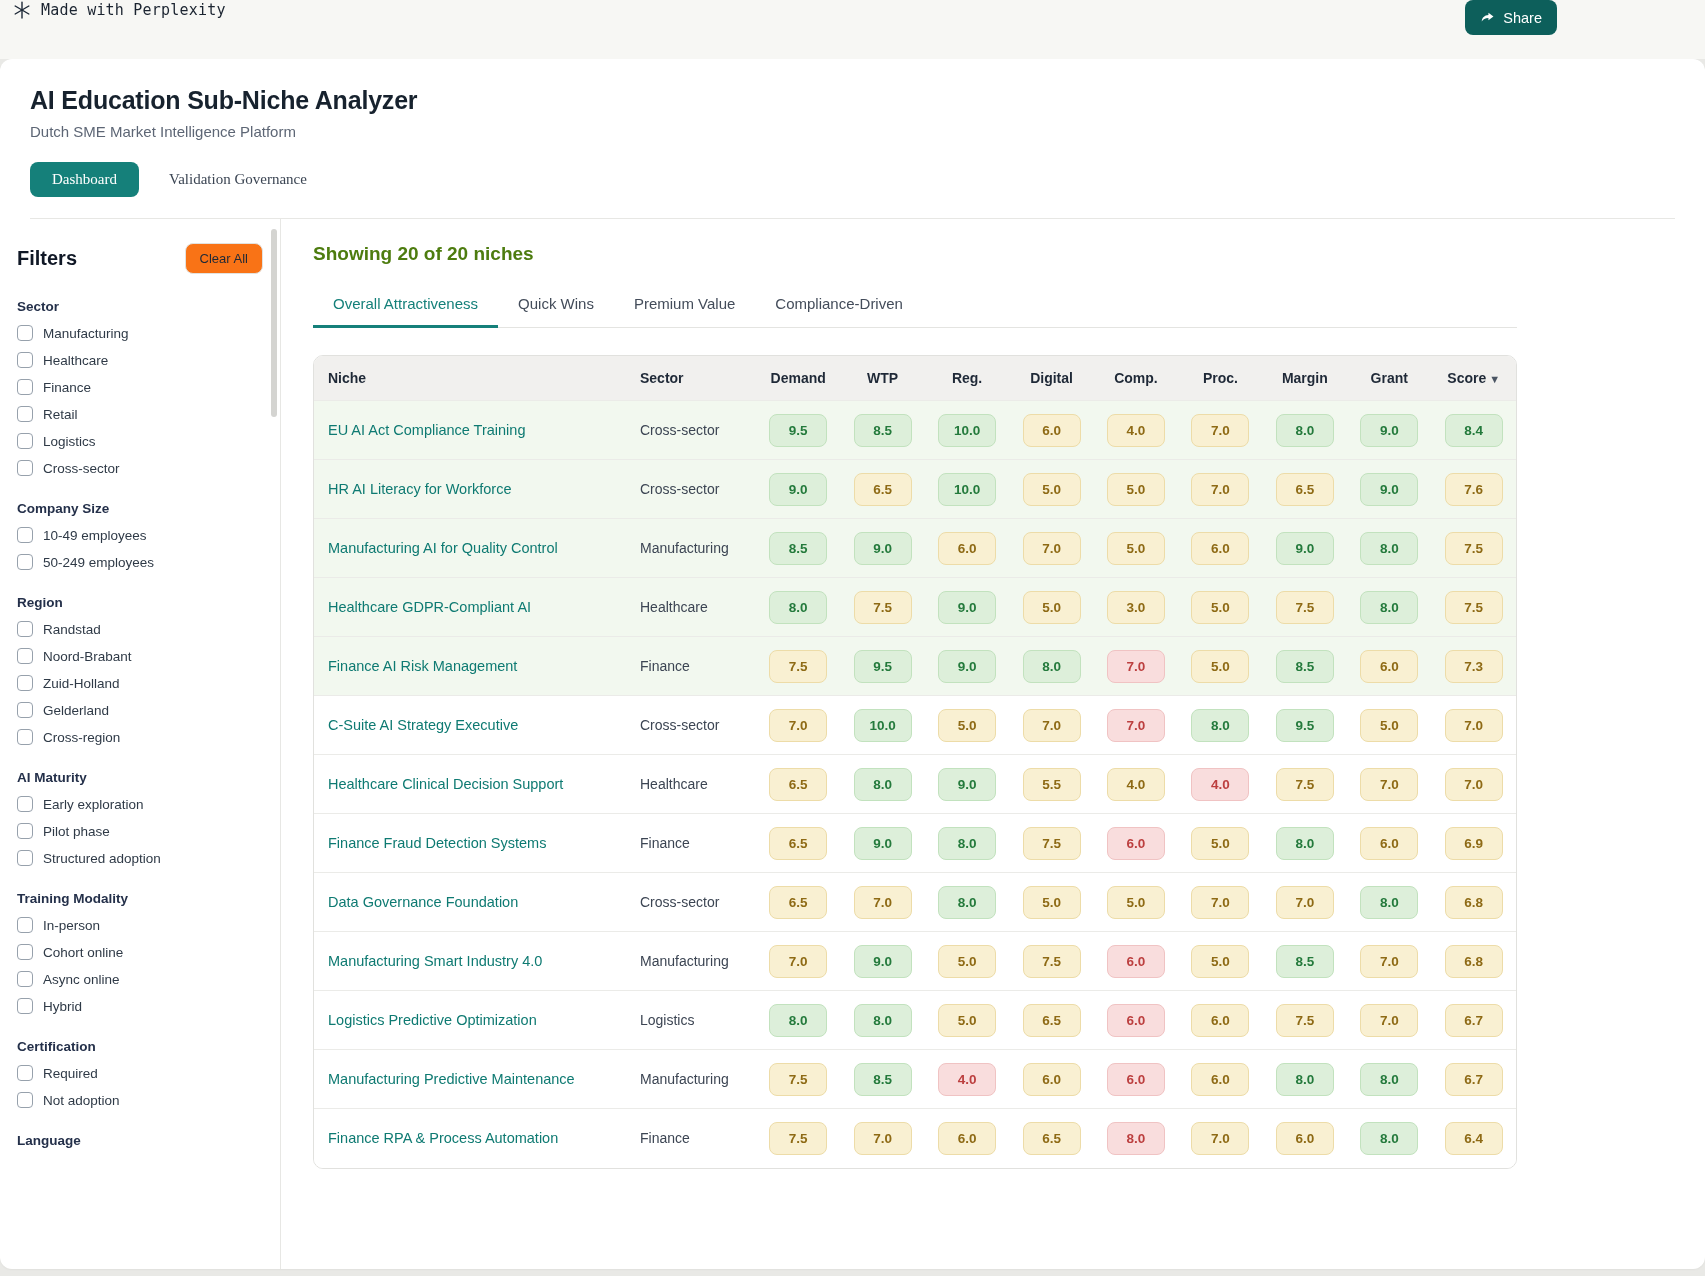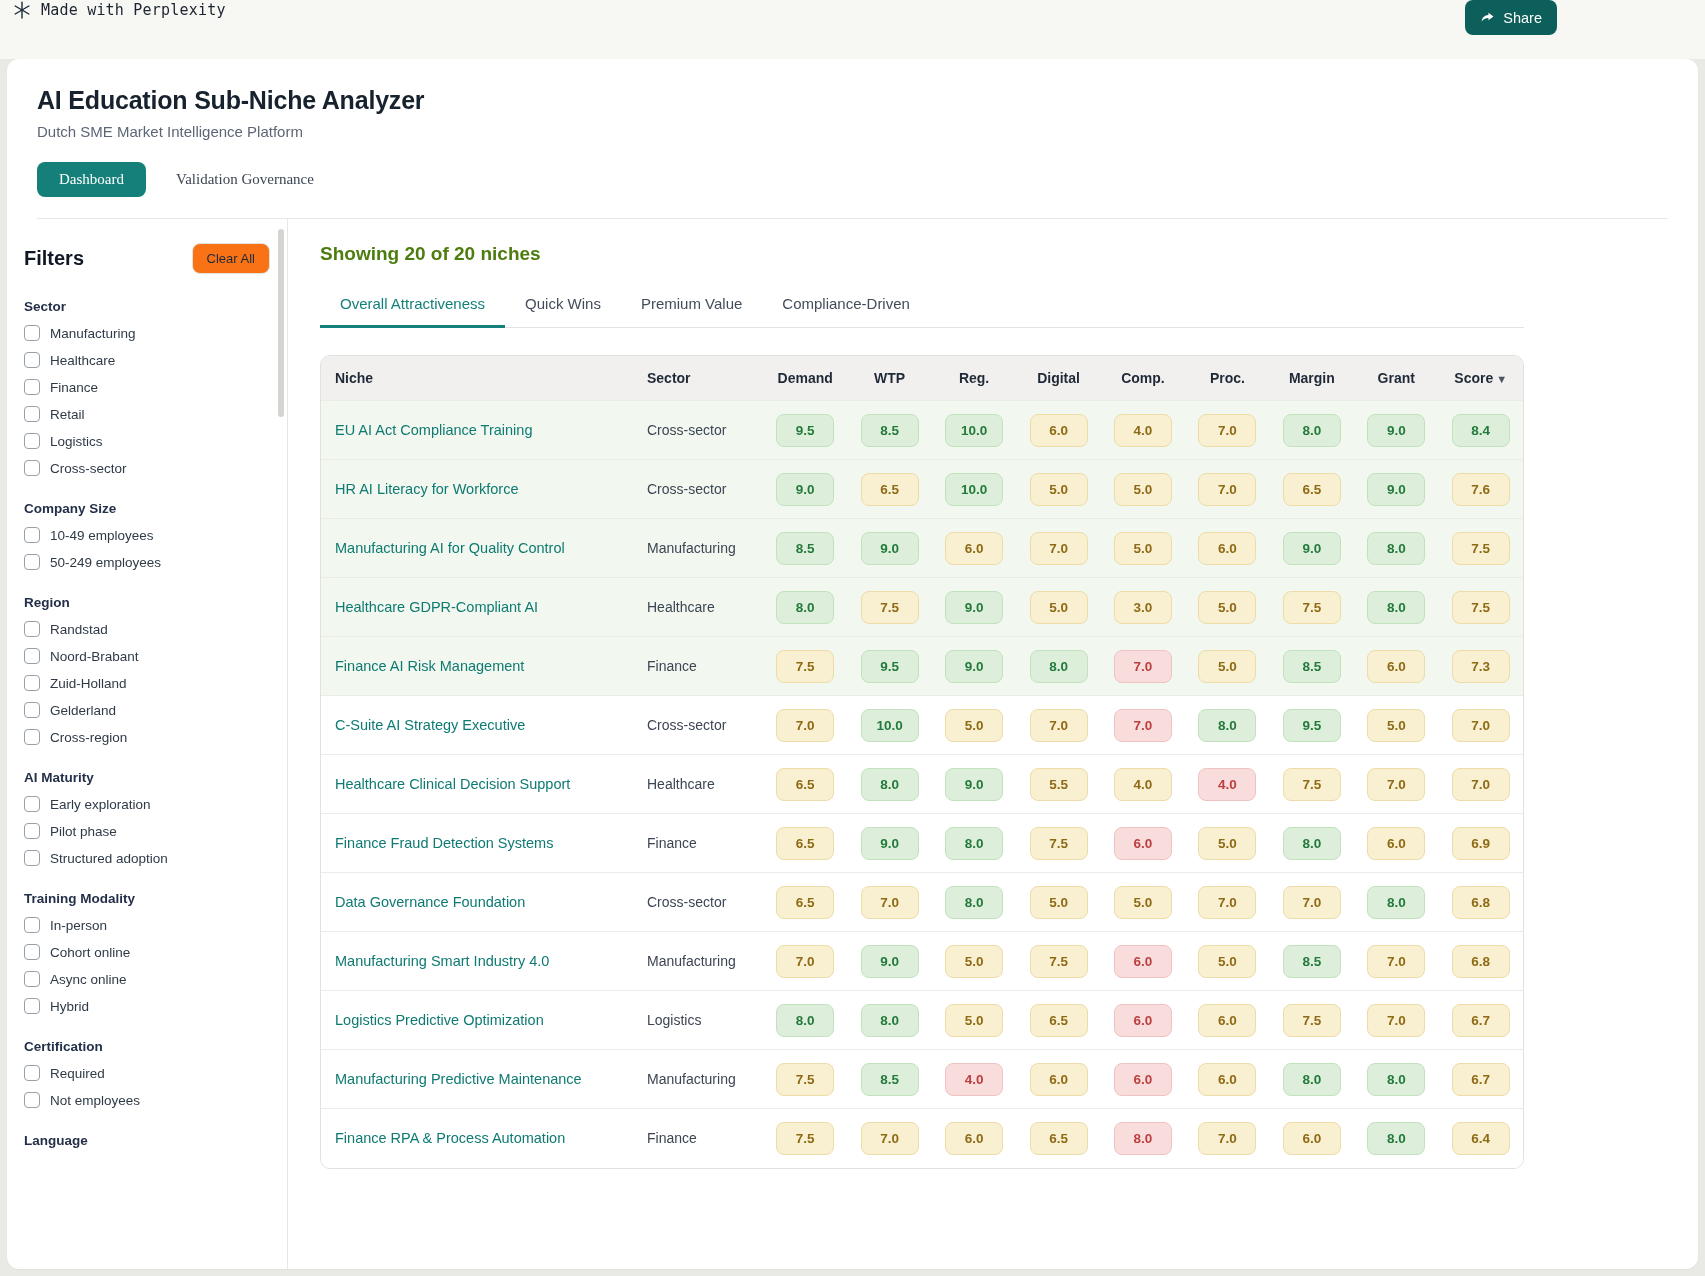--- a/index.html
+++ b/index.html
@@ -23,21 +23,21 @@
   .share-btn {
     margin-left: auto; margin-right: 138px;
     display: flex; align-items: center; gap: 8px;
     background: var(--accent-dark, #0d5f5b); color: #ffffff;
     border: none; border-radius: 8px; height: 35px; padding: 0 15px;
     font-family: "Liberation Sans", sans-serif; font-size: 14.5px; font-weight: 500;
     cursor: pointer;
   }
   
   .card {
-    margin: 0 7px; height: 1210px; background: #ffffff;
+    margin: 0 0; height: 1210px; background: #ffffff;
     border-radius: 12px; overflow: hidden; display: flex; flex-direction: column;
     box-shadow: 0 1px 2px rgba(0,0,0,0.04);
   }
   .card-header { padding: 27px 30px 0 30px; }
   .page-title { font-size: 25px; font-weight: 700; color: #17222e; letter-spacing: -0.2px; }
   .page-subtitle { margin-top: 8px; font-size: 15px; color: #5d6675; }
   .view-tabs { margin-top: 22px; display: flex; align-items: center; }
   .view-tab {
     font-family: Liberation Serif, serif; font-size: 15px; cursor: pointer;
     background: transparent; border: none; color: #3b4553; padding: 9px 22px; border-radius: 8px;
@@ -251,21 +251,21 @@
             </label>
           </div>
           <div class="filter-group">
             <h3 class="filter-group-title">Certification</h3>
             <label class="filter-option">
               <span class="checkbox"></span>
               <span class="option-label">Required</span>
             </label>
             <label class="filter-option">
               <span class="checkbox"></span>
-              <span class="option-label">Not employees</span>
+              <span class="option-label">Not adoption</span>
             </label>
           </div>
           <div class="filter-group">
             <h3 class="filter-group-title">Language</h3>
           </div>
         </div>
       <div class="sidebar-scrollbar"></div>
     </aside>
     <main class="content">
       <h2 class="results-summary">Showing 20 of 20 niches</h2>

